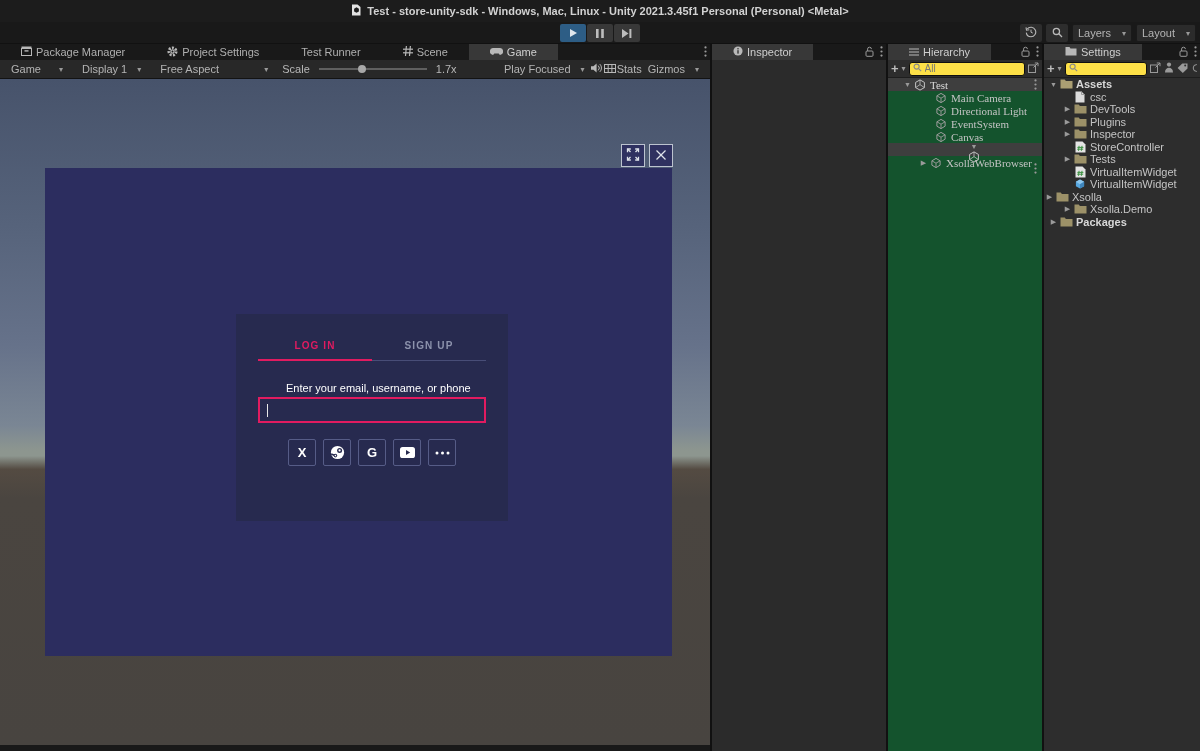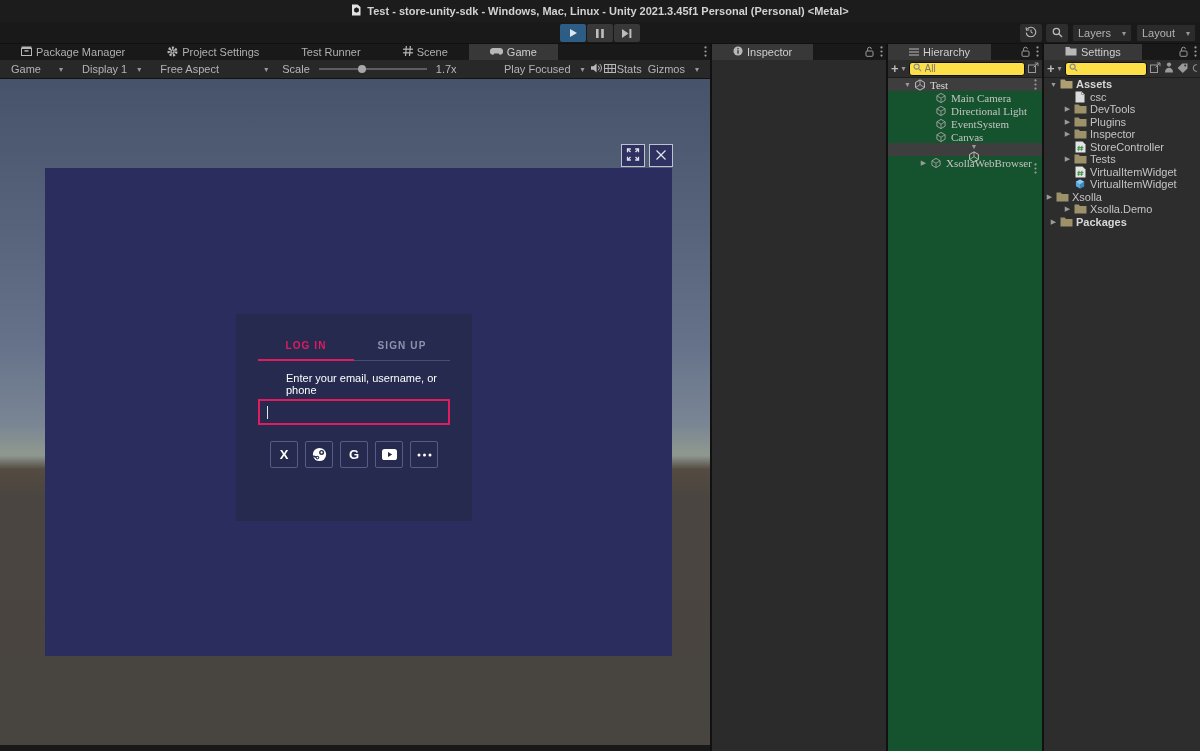--- a/index.html
+++ b/index.html
@@ -44,31 +44,31 @@
   .viewport { position:relative; height:666px; flex:none;
     background:linear-gradient(180deg,#47536b 0%,#56637b 22%,#66728a 40%,#7a8694 52%,
                #8d968f 55.8%,#8d968f 56.6%,#544b42 58.6%,#4a4540 63%,#484440 100%); }
   .bottom-strip { flex:1; background:#191919; }
 
   .web-panel { position:absolute; left:45px; top:89px; width:627px; height:488px; background:#2c2d5f; }
   .overlay-btns { position:absolute; left:621px; top:65px; display:flex; gap:4px; }
   .ovbtn { width:24px; height:23px; background:#2f3160; border:1px solid #bcc3cf;
            display:flex; align-items:center; justify-content:center; }
 
-  .login-dialog { position:absolute; left:191px; top:146px; width:236px; height:207px; background:#272a4f; }
+  .login-dialog { position:absolute; left:191px; top:146px; width:272px; height:207px; background:#272a4f; }
   .ld-tabs { display:flex; margin:26px 22px 0; }
   .ld-tab { flex:1; text-align:center; font-size:10px; font-weight:bold; letter-spacing:1.1px; }
   .ld-tab.active { color:#e11b60; } .ld-tab.inactive { color:#8d93ad; }
   .ld-underline { display:flex; margin:8px 22px 0; align-items:flex-start; }
   .seg-active { flex:1; height:2px; background:#e11b60; }
   .seg-rest { flex:1; height:1px; background:#484d77; margin-top:1px; }
   .fb-btn { margin:16px 22px 0; height:28px; background:#4a70c6; border-radius:2px; display:flex;
             align-items:center; justify-content:center; gap:8px; color:#fff; font-size:10px;
             font-weight:bold; letter-spacing:1.1px; }
-  .ld-label { margin:11px 22px 0; font-size:11px; color:#fff;padding-left:28px; }
+  .ld-label { margin:21px 22px 0; font-size:11px; color:#fff;padding-left:28px; }
   .ld-input { margin:3px 22px 0; height:26px; border:2px solid #e11b60; display:flex; align-items:center;
               padding-left:7px; background:transparent; }
   .caret { width:1px; height:13px; background:#e8e8e8; }
   .social-row { margin-top:16px; display:flex; justify-content:center; gap:7px; }
   .soc { width:28px; height:27px; border:1px solid #565c87; border-radius:2px; color:#fff;
          display:flex; align-items:center; justify-content:center; font-weight:bold; font-size:13px; }
 
   
   .panel-toolbar { height:18px; background:#2d2d2d; border-bottom:1px solid #1e1e1e; display:flex;
                    align-items:center; padding:0 3px; gap:3px; flex:none; font-size:11px; color:#b0b0b0; }

